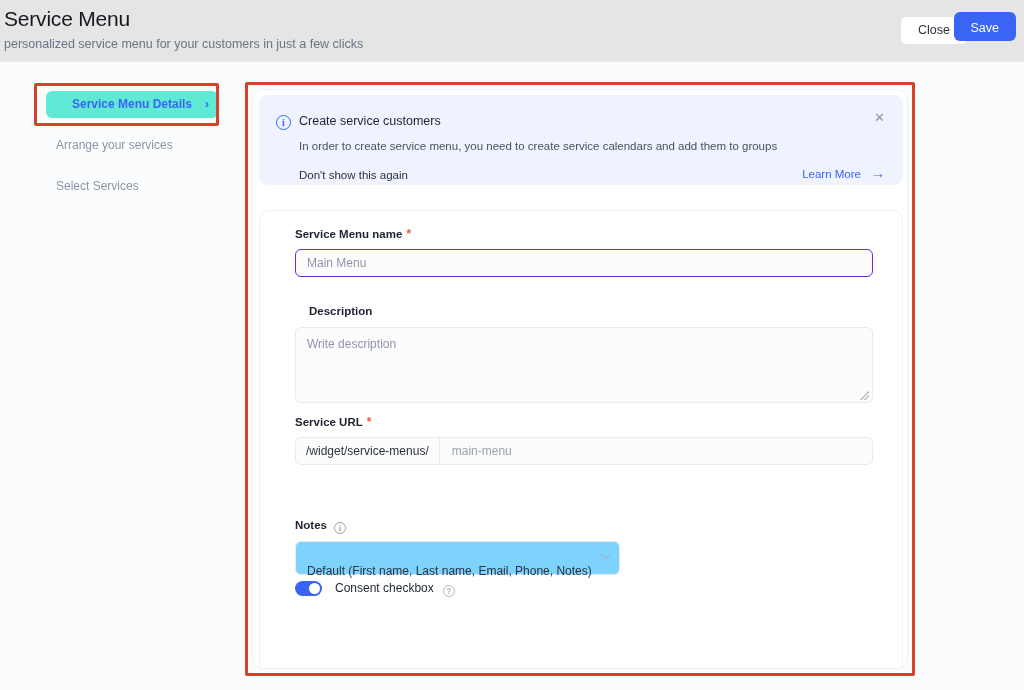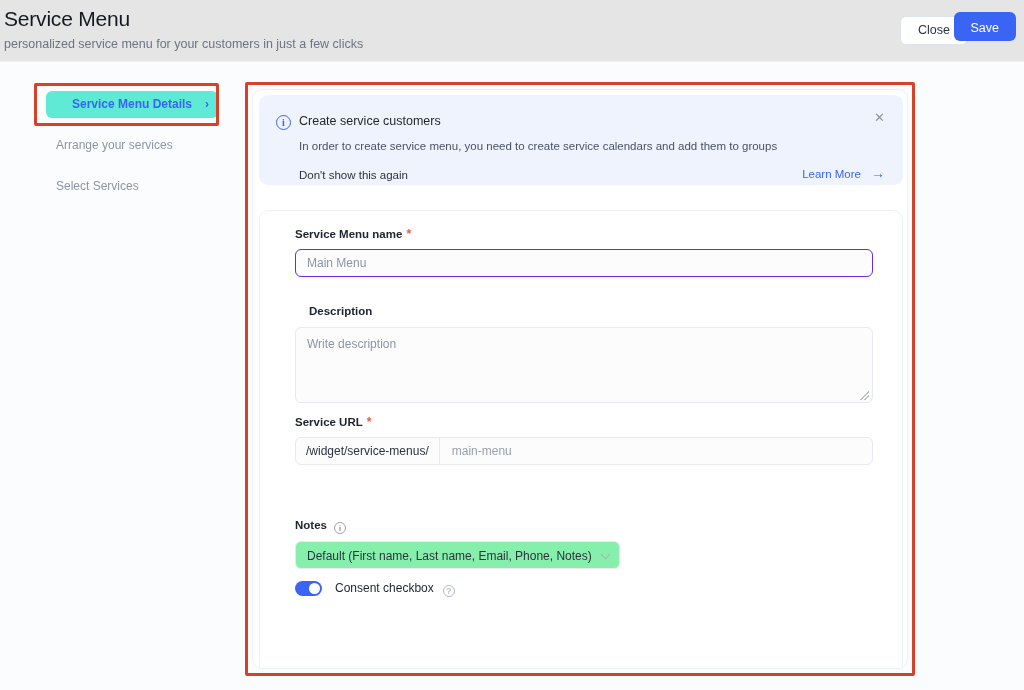--- a/index.html
+++ b/index.html
@@ -158,22 +158,22 @@
     white-space: nowrap;
   }
   .url-input {
     flex: 1; height: 100%; line-height: 26px; padding: 0 12px;
     font-size: 12px; color: #9aa1b0; background: transparent;
   }
 
   
   .sel {
     position: absolute; left: 35px; top: 330px; width: 325px; height: 28px;
-    background: #86efac; border: 1px solid #e8eaef; border-radius: 6px;
-    font-size: 12px; color: #2c3340; padding: 1px 11px; line-height: 26px;
+    background: #7dd3fc; border: 1px solid #e8eaef; border-radius: 6px;
+    font-size: 12px; color: #2c3340; padding: 16px 11px; line-height: 26px;
   }
   .sel-chev {
     position: absolute; right: 10px; top: 9px;
     width: 7px; height: 7px; border-right: 1.3px solid #aab0bd;
     border-bottom: 1.3px solid #aab0bd; transform: rotate(45deg);
   }
 
   .info-ico {
     display: inline-block; width: 12px; height: 12px; vertical-align: -2px;
     border: 1.2px solid #9aa1b0; border-radius: 50%;

